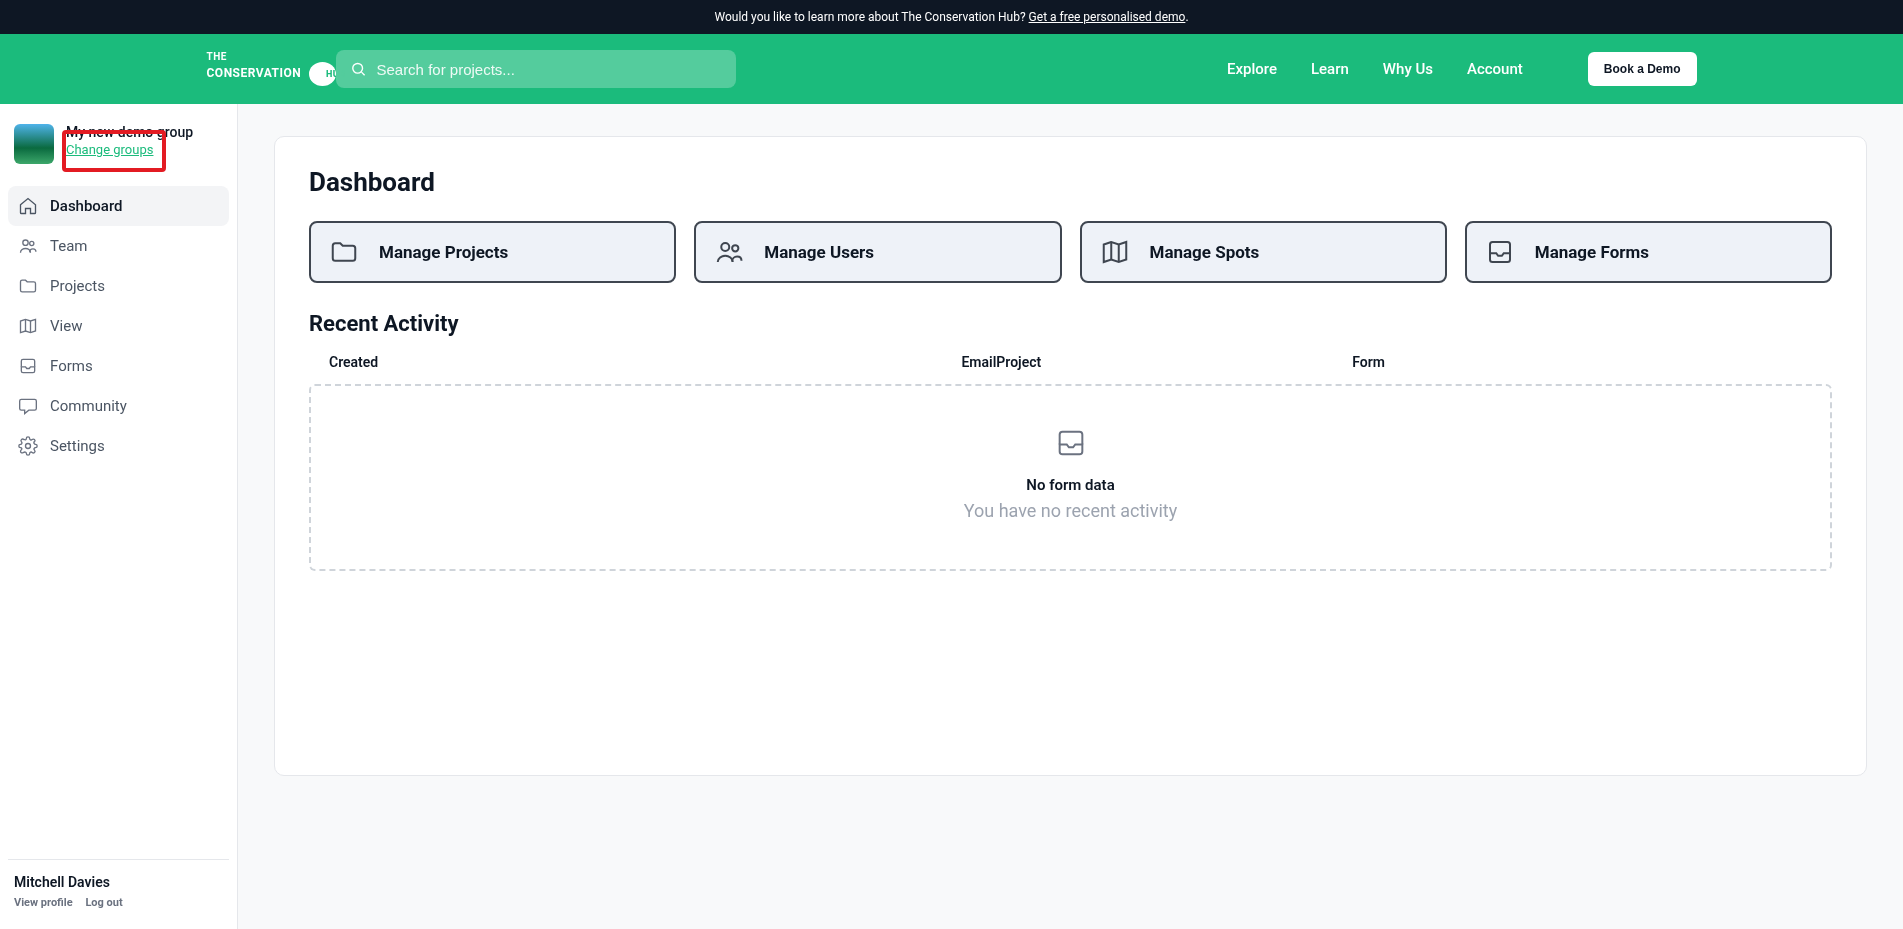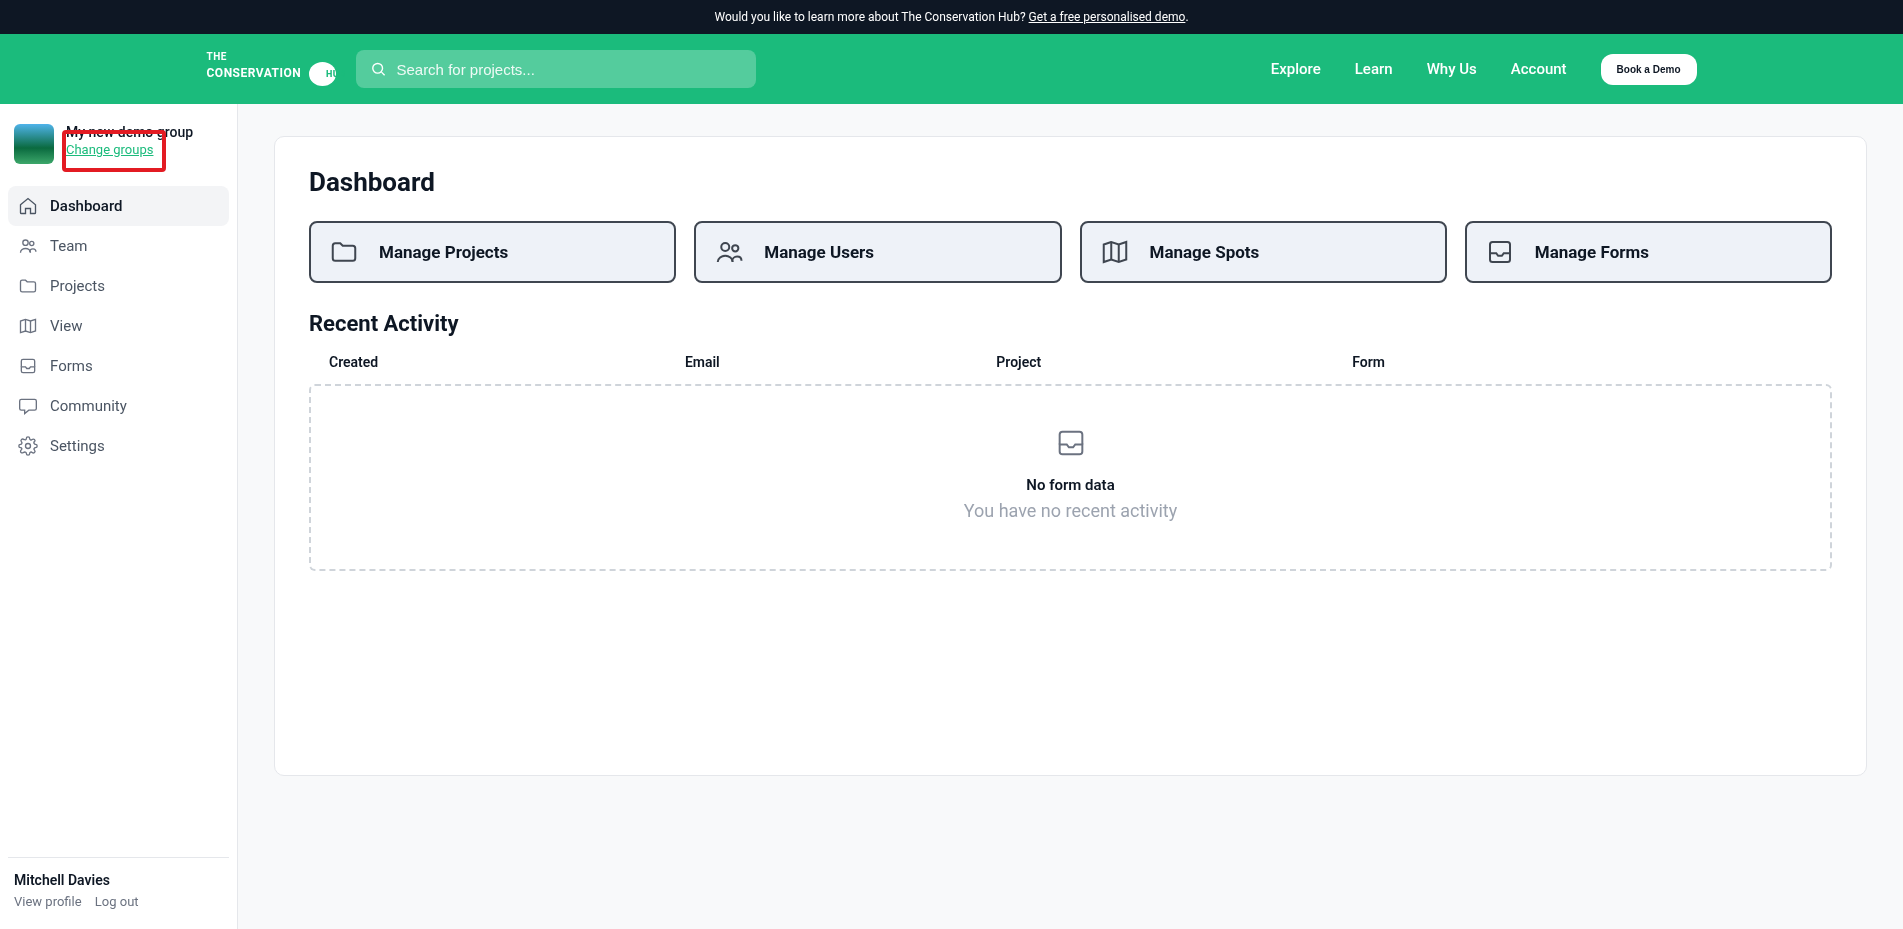--- a/index.html
+++ b/index.html
@@ -3,69 +3,69 @@
 <meta charset="utf-8">
 <style>
 * { margin: 0; padding: 0; box-sizing: border-box; }
 body { font-family: -apple-system, BlinkMacSystemFont, "Segoe UI", Roboto, Helvetica, Arial, sans-serif; background: #f8f9fa; color: #0e1724; }
 
 .top-banner { background: #0e1724; color: #fff; text-align: center; padding: 10px 0; font-size: 12px; }
 .top-banner a { color: #fff; text-decoration: underline; }
 
 .header { background: #1bbb7c; display: flex; align-items: center; padding: 16px 0; }
 .header-inner { width: 100%; max-width: 1570px; margin: 0 auto; display: flex; align-items: center; padding: 0 40px; }
-.logo { display: flex; align-items: center; margin-right: 20px; }
+.logo { display: flex; align-items: center; }
 .logo-text { color: #fff; font-weight: 700; font-size: 12px; line-height: 1; letter-spacing: 0.5px; }
 .logo-text .line1 { font-size: 10px; }
 .logo-text .line2 { font-size: 12px; }
 .logo-circle { width: 24px; height: 24px; background: #fff; border-radius: 50%; margin-left: 4px; display: inline-flex; align-items: center; justify-content: center; color: #1bbb7c; font-weight: 800; font-size: 9px; padding-left: 27px; }
 
 .search-wrap { background: rgba(255,255,255,0.25); border-radius: 8px; display: flex; align-items: center; padding: 10px 14px; width: 400px; }
 .search-wrap svg { width: 18px; height: 18px; stroke: #fff; margin-right: 10px; }
 .search-wrap input { background: transparent; border: none; outline: none; color: #fff; font-size: 15px; width: 100%; }
 .search-wrap input::placeholder { color: rgba(255,255,255,0.9); }
 
 .nav-links { margin-left: auto; display: flex; align-items: center; gap: 34px; }
 .nav-links a { color: #fff; text-decoration: none; font-size: 15px; font-weight: 500; }
-.btn-demo { background: #fff; color: #0e1724; border-radius: 12px; padding: 10px 16px; border: none; font-weight: 600; font-size: 10px; cursor: pointer; }
+.btn-demo { background: #fff; color: #0e1724; border-radius: 6px; padding: 10px 16px; border: none; font-weight: 600; font-size: 12px; cursor: pointer; margin-left: 31px; }
 
 .layout { display: flex; }
 .sidebar { width: 238px; background: #fff; border-right: 1px solid #e5e7eb; min-height: calc(100vh - 104px); padding: 14px 8px; position: relative; display: flex; flex-direction: column; }
 .group-block { display: flex; align-items: flex-start; padding: 6px 6px 14px 6px; }
 .group-thumb { width: 40px; height: 40px; border-radius: 6px; background: linear-gradient(180deg, #4fb3ea 0%, #0a6a3f 60%, #3ca76a 100%); margin-right: 12px; flex-shrink: 0; }
 .group-info { display: flex; flex-direction: column; }
 .group-name { font-size: 14px; color: #0e1724; font-weight: 500; }
 .change-groups { color: #1bbb7c; font-size: 13px; text-decoration: underline; margin-top: 2px; }
 .highlight-box { position: absolute; border: 4px solid #e31b23; border-radius: 4px; left: 54px; top: 12px; width: 104px; height: 42px; pointer-events: none; }
 
 .side-nav { margin-top: 8px; }
 .side-item { display: flex; align-items: center; gap: 12px; padding: 10px 10px; border-radius: 8px; color: #4b5563; font-size: 15px; cursor: pointer; }
 .side-item.active { background: #f3f4f6; color: #0e1724; font-weight: 500; }
 .side-item svg { width: 20px; height: 20px; stroke: #6b7280; fill: none; stroke-width: 1.6; }
 .side-item.active svg { stroke: #4b5563; }
 
 .sidebar-footer { margin-top: auto; border-top: 1px solid #e5e7eb; padding: 14px 6px 6px 6px; }
 .sidebar-footer .uname { font-size: 14px; font-weight: 600; color: #0e1724; margin-bottom: 6px; }
-.sidebar-footer .links { font-size: 13px; color: #6b7280; }
+.sidebar-footer .links { font-size: 11px; color: #6b7280; font-weight: bold; }
 .sidebar-footer .links a { color: #6b7280; text-decoration: none; margin-right: 10px; }
 
 .main { flex: 1; padding: 32px 36px; }
 .card { background: #fff; border: 1px solid #e5e7eb; border-radius: 10px; padding: 30px 34px 60px 34px; min-height: 640px; }
 .page-title { font-size: 26px; font-weight: 700; color: #0e1724; margin-bottom: 24px; }
 
 .tile-row { display: grid; grid-template-columns: repeat(4, 1fr); gap: 18px; margin-bottom: 28px; }
 .tile { background: #eef2f8; border: 2px solid #3f4650; border-radius: 8px; display: flex; align-items: center; gap: 20px; padding: 14px 18px; cursor: pointer; }
 .tile svg { width: 30px; height: 30px; stroke: #3f4650; fill: none; stroke-width: 1.6; }
 .tile-label { font-size: 17px; font-weight: 700; color: #0e1724; }
 
 .section-title { font-size: 22px; font-weight: 700; color: #0e1724; margin-bottom: 18px; }
 
 .activity-header { display: flex; padding: 0 20px 14px 20px; font-size: 14px; font-weight: 600; color: #0e1724; }
 .activity-header .c1 { flex: 0 0 24%; }
-.activity-header .c2 { flex: 0 0 21%; }
+.activity-header .c2 { flex: 0 0 21%; text-align: right; }
 .activity-header .c3 { flex: 0 0 24%; }
 .activity-header .c4 { flex: 0 0 22%; }
 
 .empty-box { border: 2px dashed #cfd4da; border-radius: 6px; padding: 40px 0 48px 0; text-align: center; }
 .empty-box svg { width: 40px; height: 34px; stroke: #6b7280; fill: none; stroke-width: 1.4; margin-bottom: 12px; }
 .empty-title { font-size: 15px; font-weight: 600; color: #0e1724; margin-bottom: 6px; }
 .empty-sub { font-size: 18px; color: #9ca3af; }
 </style>
 </head>
 <body>

